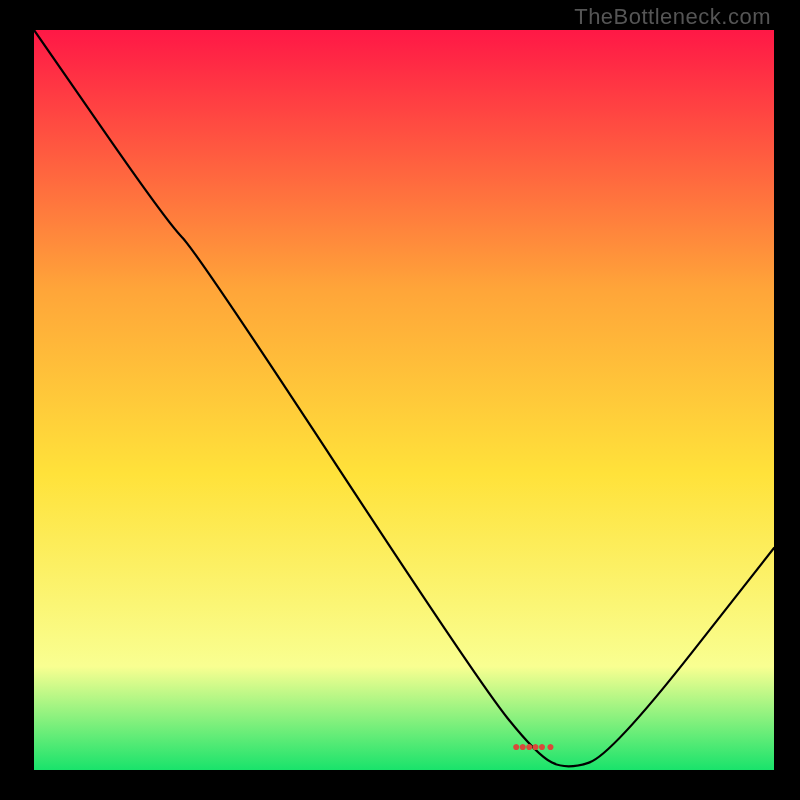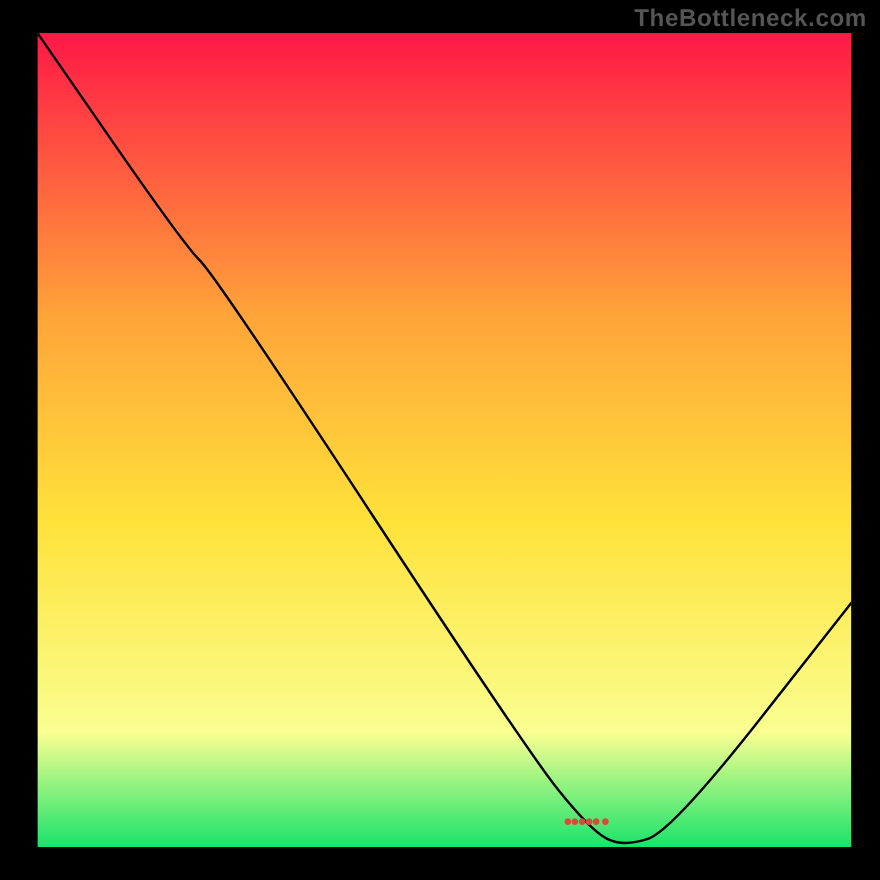--- a/index.html
+++ b/index.html
@@ -7,24 +7,24 @@
     padding: 0;
     background: #000;
     width: 800px;
     height: 800px;
     position: relative;
     font-family: Arial, sans-serif;
   }
   .watermark {
     position: absolute;
     top: 4px;
-    right: 12px;
+    right: 29px;
     color: #555;
     font-size: 22px;
-    font-weight: 700;
+    font-weight: 400;
     letter-spacing: 0.5px;
     z-index: 10;
   }
   .plot-area {
     position: absolute;
     left: 34px;
     top: 30px;
     width: 740px;
     height: 740px;
   }

